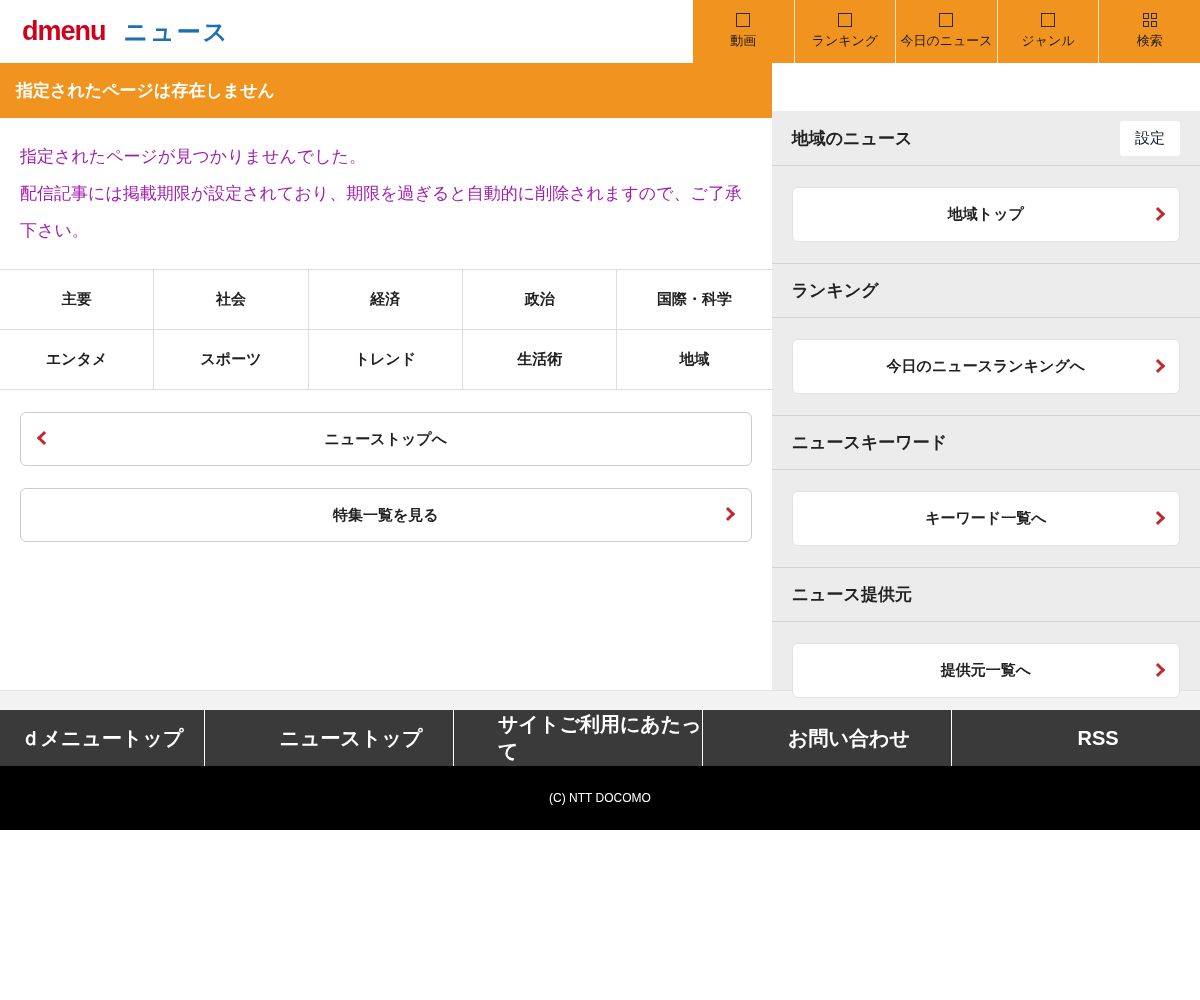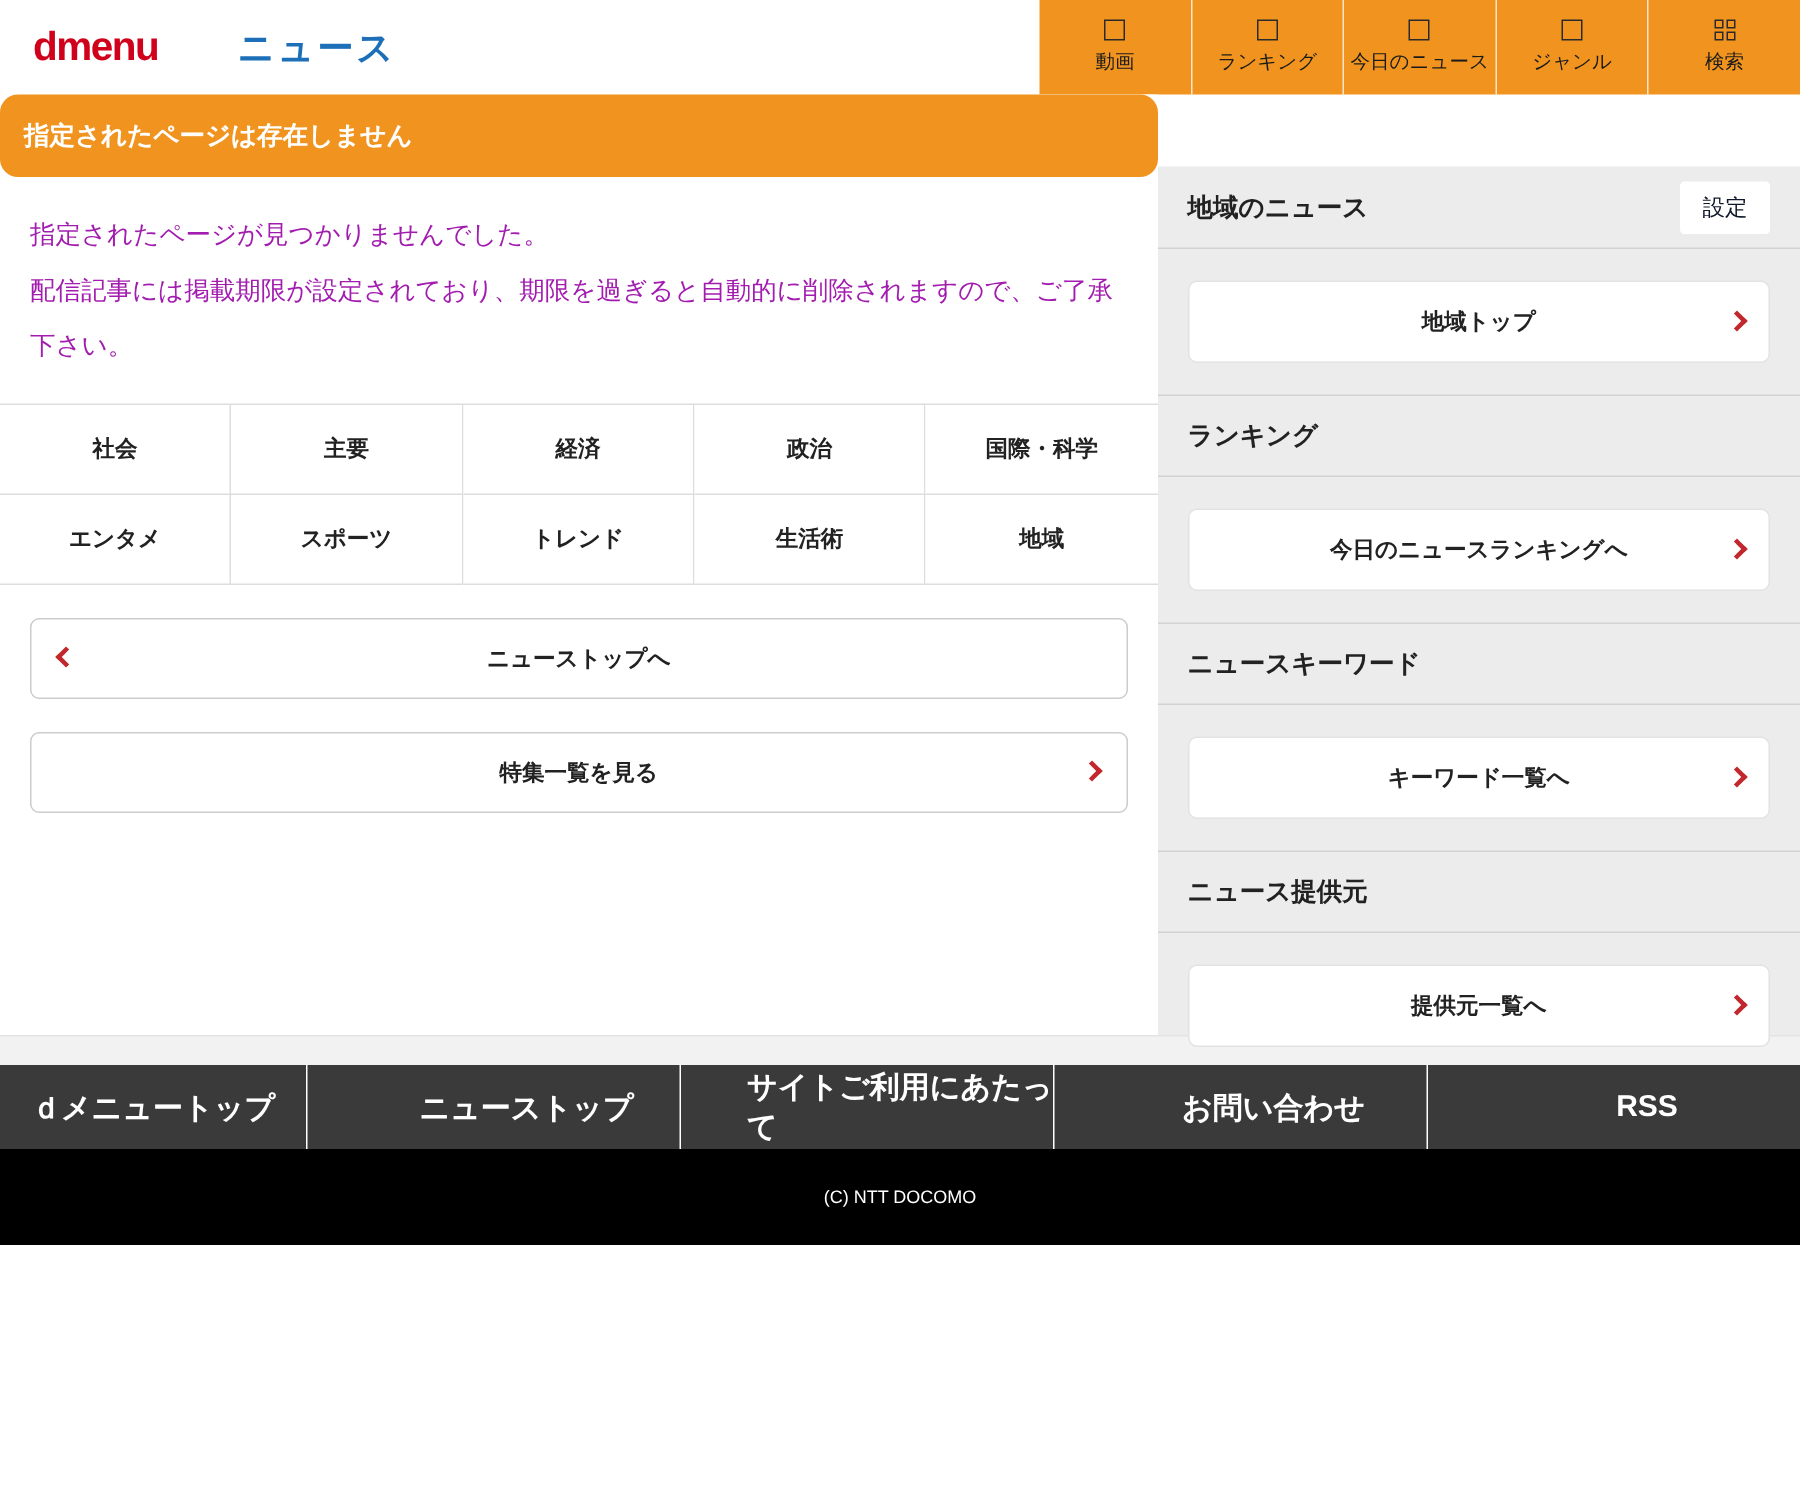--- a/index.html
+++ b/index.html
@@ -17,39 +17,39 @@
   body{
     min-height:1000px;
     background:#ffffff;
     font-family:"Liberation Sans","DejaVu Sans",sans-serif;
     color:var(--ink);
   }
   .page{width:1200px;}
 
   
   .topbar{height:63px;display:flex;background:#fff;}
-  .brand{width:693px;display:flex;align-items:center;padding-left:22px;gap:35px;}
+  .brand{width:693px;display:flex;align-items:center;padding-left:22px;}
   .logo{font-size:27px;font-weight:bold;color:var(--logo-red);letter-spacing:-1px;}
   .service{font-size:24px;font-weight:bold;color:var(--blue);margin-left:18px;letter-spacing:2px;}
   .topnav{flex:1;background:var(--orange);display:flex;text-align:right;}
   .nav-item{flex:1;display:flex;flex-direction:column;align-items:center;justify-content:center;gap:5px;cursor:pointer;}
   .nav-item + .nav-item{border-left:1px solid rgba(255,255,255,0.75);}
   .nav-label{font-size:13px;color:#1a1a1a;white-space:nowrap;}
   .tofu{width:14px;height:14px;border:1.5px solid #2a2a2a;background:transparent;}
   .grid-icon{display:grid;grid-template-columns:6px 6px;grid-gap:2px;}
   .grid-icon span{width:6px;height:6px;border:1.5px solid #2a2a2a;}
 
   
   .main{display:flex;height:627px;}
   .content-left{width:800px;background:#fff;}
   .sidebar{width:444px;background:var(--side-bg);margin-top:48px;}
 
   
   .banner{height:55px;background:var(--orange);color:#fff;font-size:17px;font-weight:bold;
-          display:flex;align-items:center;padding-left:16px;border-radius:12px;}
+          display:flex;align-items:center;padding-left:16px;}
   .message{padding:20px 20px 16px 20px;font-size:17px;line-height:37px;color:#a21caf;}
 
   
   .cat-grid{display:grid;grid-template-columns:repeat(5,1fr);border-top:1px solid var(--line);margin-top:4px;}
   .cat-cell{height:60px;display:flex;align-items:center;justify-content:center;
             font-size:15px;font-weight:bold;border-bottom:1px solid var(--line);
             border-right:1px solid var(--line);cursor:pointer;background:#fff;}
   .cat-cell:nth-child(5n){border-right:none;}
 
   
@@ -125,22 +125,22 @@
 
     <section class="content-left">
       <div class="banner">指定されたページは存在しません</div>
 
       <div class="message">
         <p>指定されたページが見つかりませんでした。</p>
         <p>配信記事には掲載期限が設定されており、期限を過ぎると自動的に削除されますので、ご了承下さい。</p>
       </div>
 
       <div class="cat-grid">
+        <div class="cat-cell">主要</div>
         <div class="cat-cell">社会</div>
-        <div class="cat-cell">主要</div>
         <div class="cat-cell">経済</div>
         <div class="cat-cell">政治</div>
         <div class="cat-cell">国際・科学</div>
         <div class="cat-cell">エンタメ</div>
         <div class="cat-cell">スポーツ</div>
         <div class="cat-cell">トレンド</div>
         <div class="cat-cell">生活術</div>
         <div class="cat-cell">地域</div>
       </div>
 

